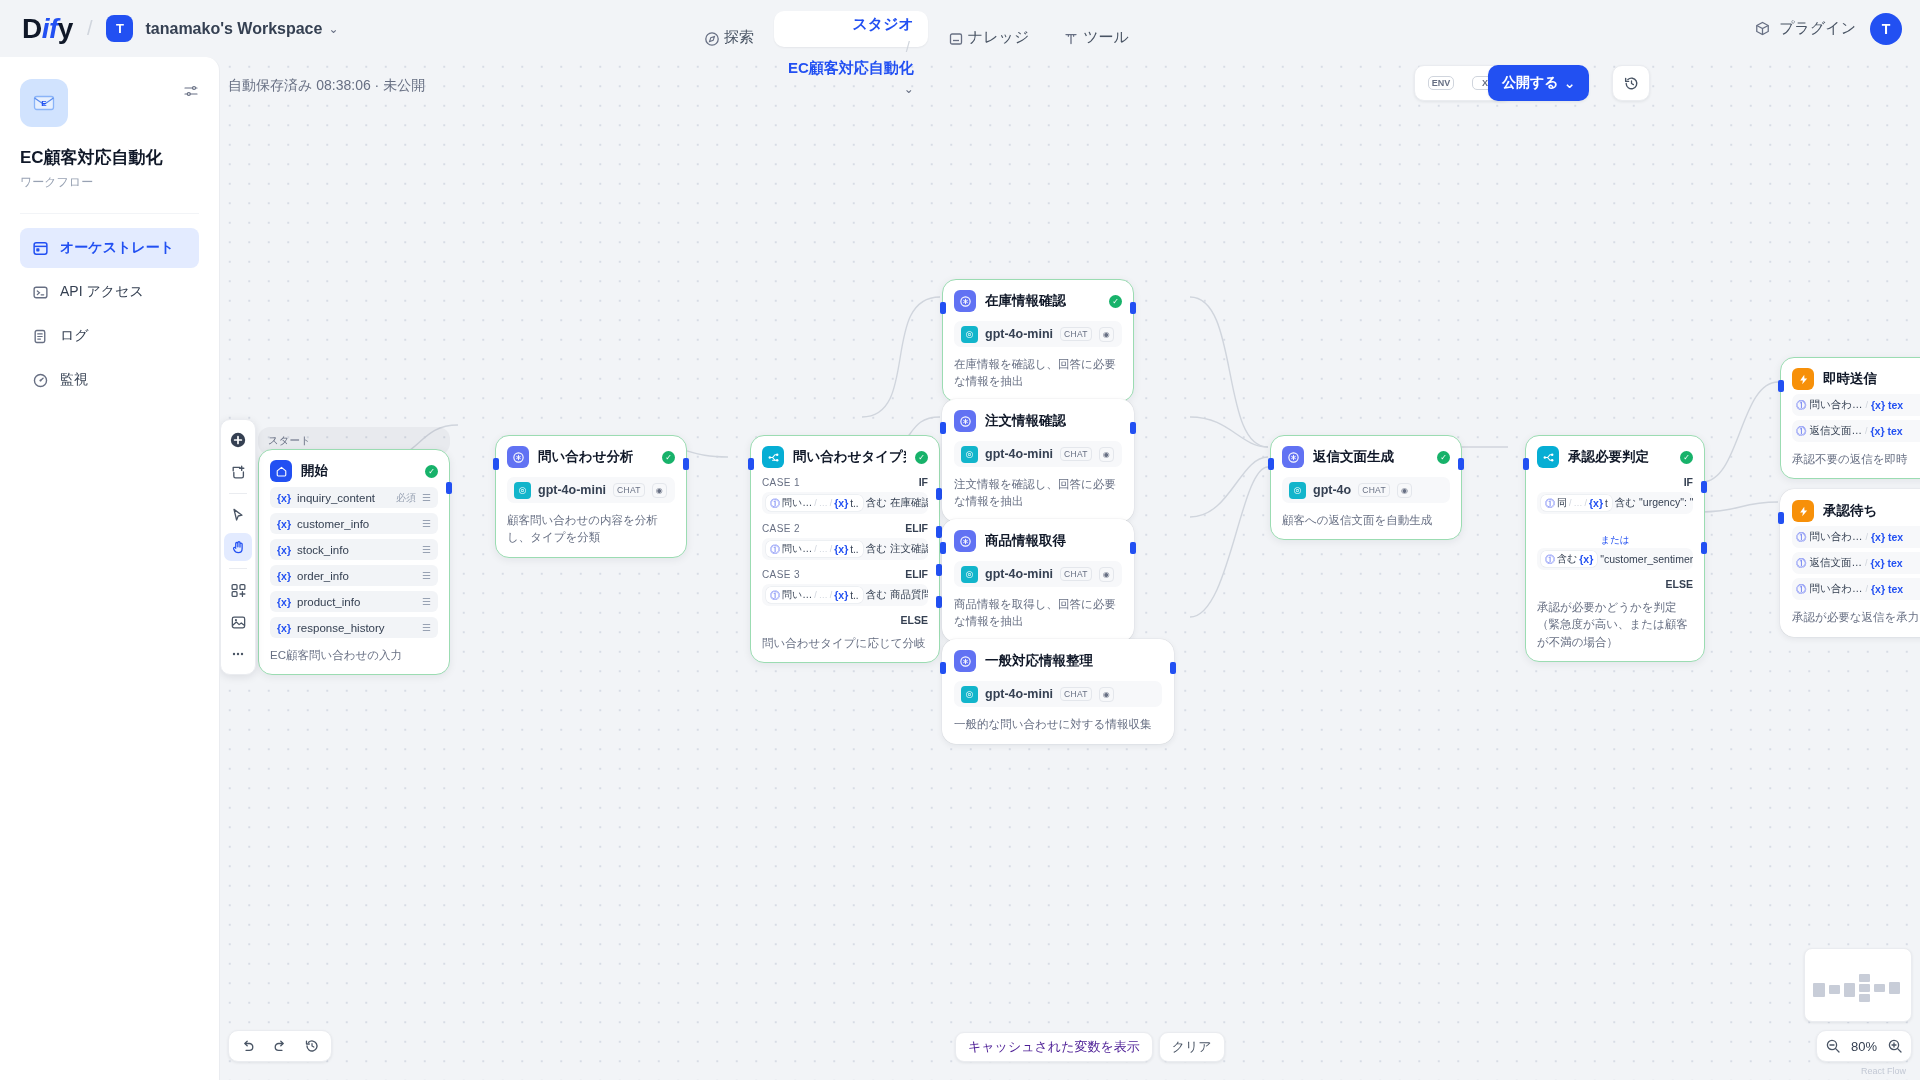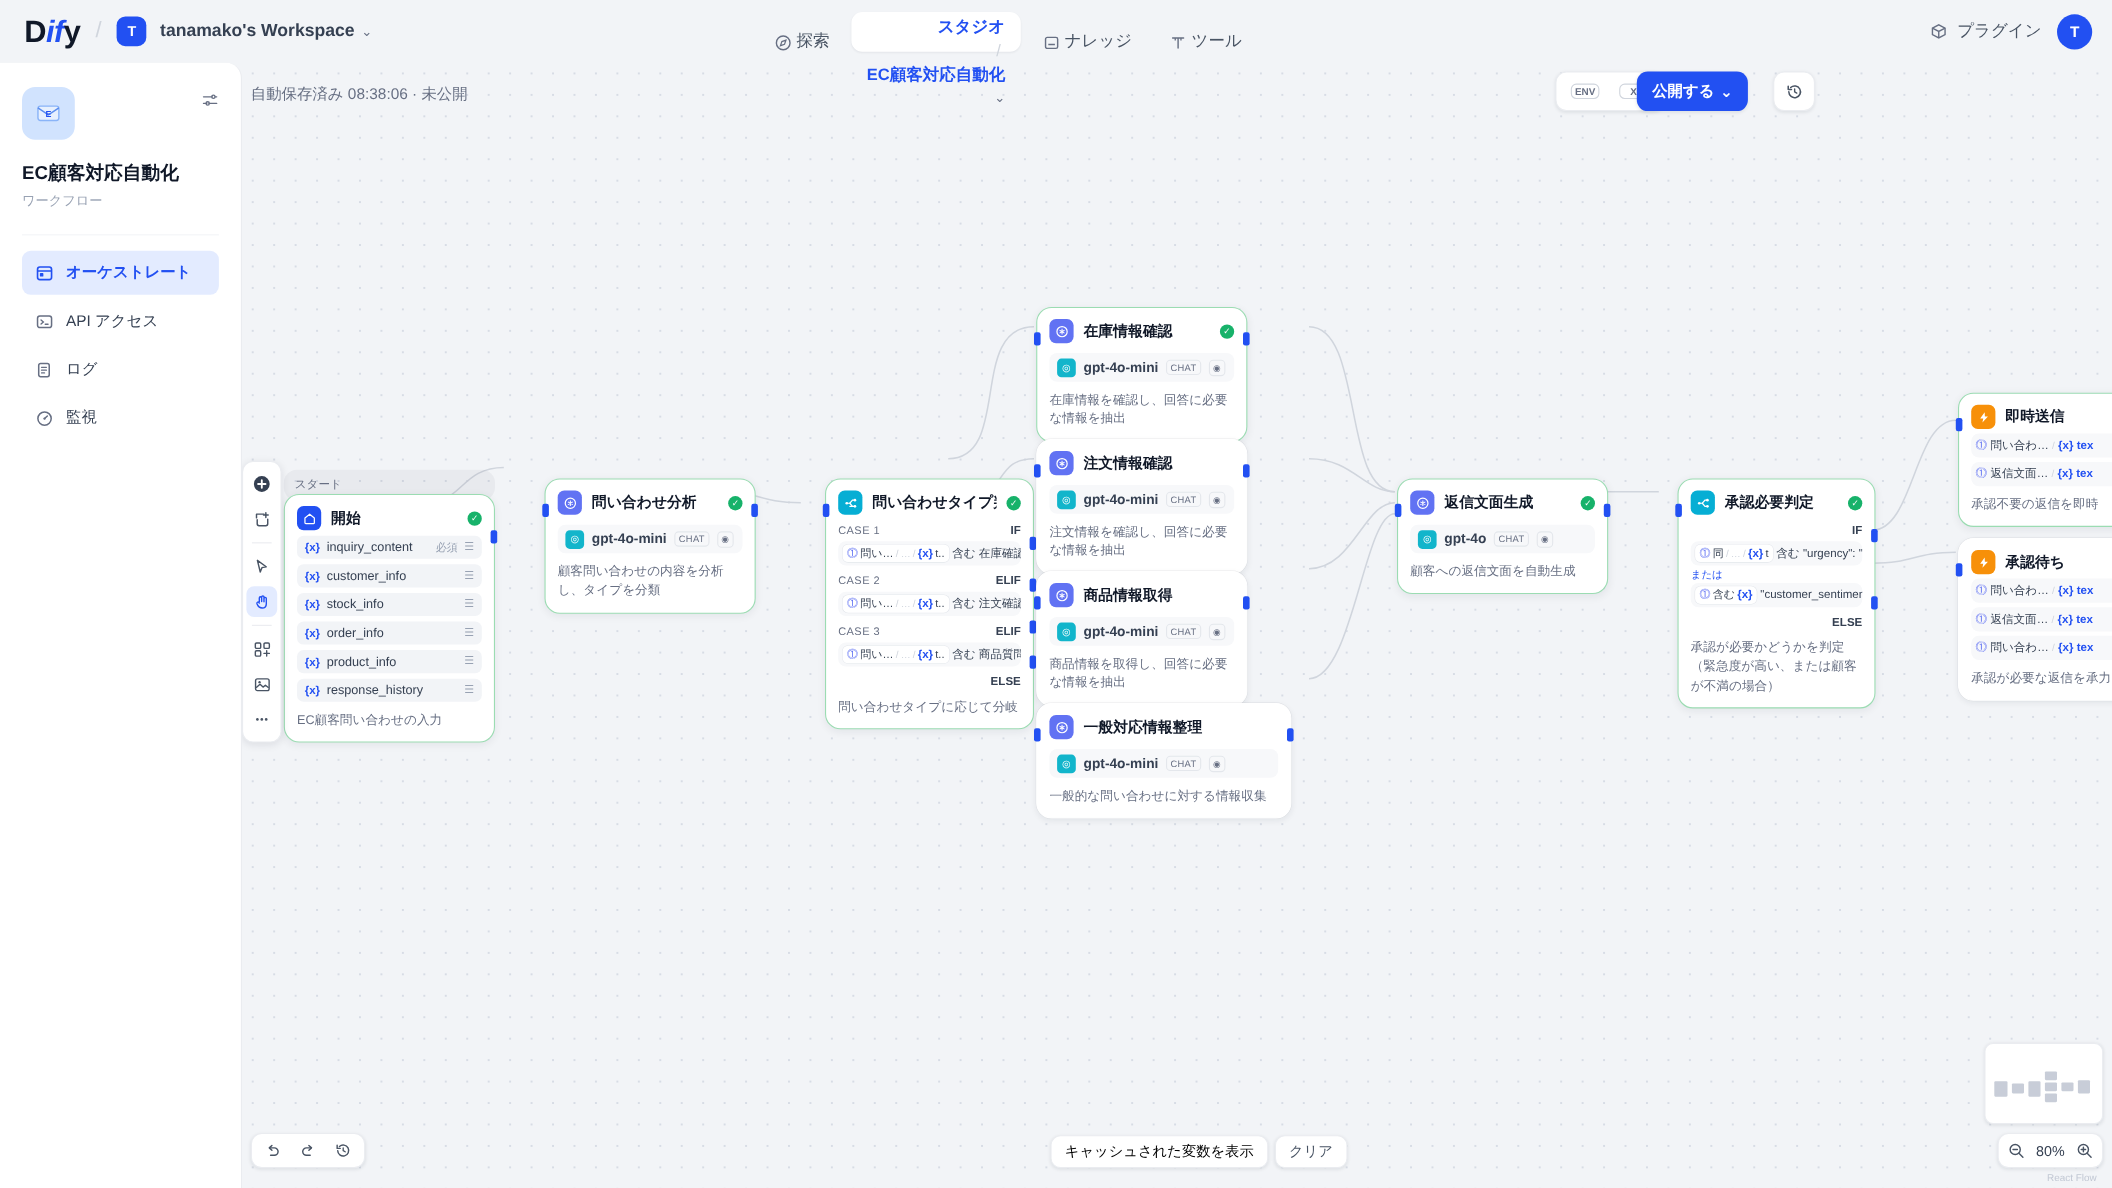--- a/index.html
+++ b/index.html
@@ -154,42 +154,42 @@
     display:flex;align-items:center;gap:3px;background:#f7f8fa;border-radius:7px;
     height:22px;padding:0 4px;margin-top:4px;font-size:10.5px;color:#354052;white-space:nowrap;overflow:hidden;
   }
   .cond-chip {
     display:flex;align-items:center;gap:2px;background:#fff;border-radius:5px;padding:1px 4px;
     box-shadow:0 0 0 0.5px #e4e7ec; font-size:10px;
   }
   .cond-sep { color:#d0d5dd; font-size:9px; }
   .cond-op { color:#354052; font-size:10.5px; }
   .cond-val { color:#354052; font-size:10.5px; }
-  .or-lbl { text-align:left; font-size:9.5px; color:#2250f2; margin-top:2px; }
+  .or-lbl { text-align:center; font-size:9.5px; color:#2250f2; margin-top:20px; }
   .node-group-lbl {
     position:absolute; font-size:10.5px; color:#676f83;
   }
   .group-box {
     position:absolute; background:rgba(16,24,40,.045); border-radius:12px;
   }
   
   .handle {
     position:absolute; width:6px; height:12px; background:#2250f2; border-radius:2px;
   }
   
   .bottombar { position:absolute; bottom:18px; left:0; width:1700px; }
   .undo-group {
     position:absolute; left:8px; bottom:0; display:flex; align-items:center; background:#fff;
     border:0.5px solid #eaecf0; border-radius:10px; box-shadow:0 1px 3px rgba(16,24,40,.08);
     height:32px; padding:0 4px; gap:2px;
   }
   .cache-group { position:absolute; left:735px; bottom:0; display:flex; align-items:center; gap:6px; }
   .cache-btn {
     background:#fff;border:0.5px solid #eaecf0;border-radius:9px;height:30px;padding:0 12px;
-    display:flex;align-items:center;font-size:13px;color:#000000;font-weight:500;
+    display:flex;align-items:center;font-size:13px;color:#4c1d95;font-weight:500;
     box-shadow:0 1px 3px rgba(16,24,40,.08);cursor:pointer;
   }
   .clear-btn {
     background:#fff;border:0.5px solid #eaecf0;border-radius:9px;height:30px;padding:0 12px;
     display:flex;align-items:center;font-size:13px;color:#495464;
     box-shadow:0 1px 3px rgba(16,24,40,.08);cursor:pointer;
   }
   .zoom-group {
     position:absolute; right:8px; bottom:0; display:flex; align-items:center; background:#fff;
     border:0.5px solid #eaecf0; border-radius:10px; box-shadow:0 1px 3px rgba(16,24,40,.08);

